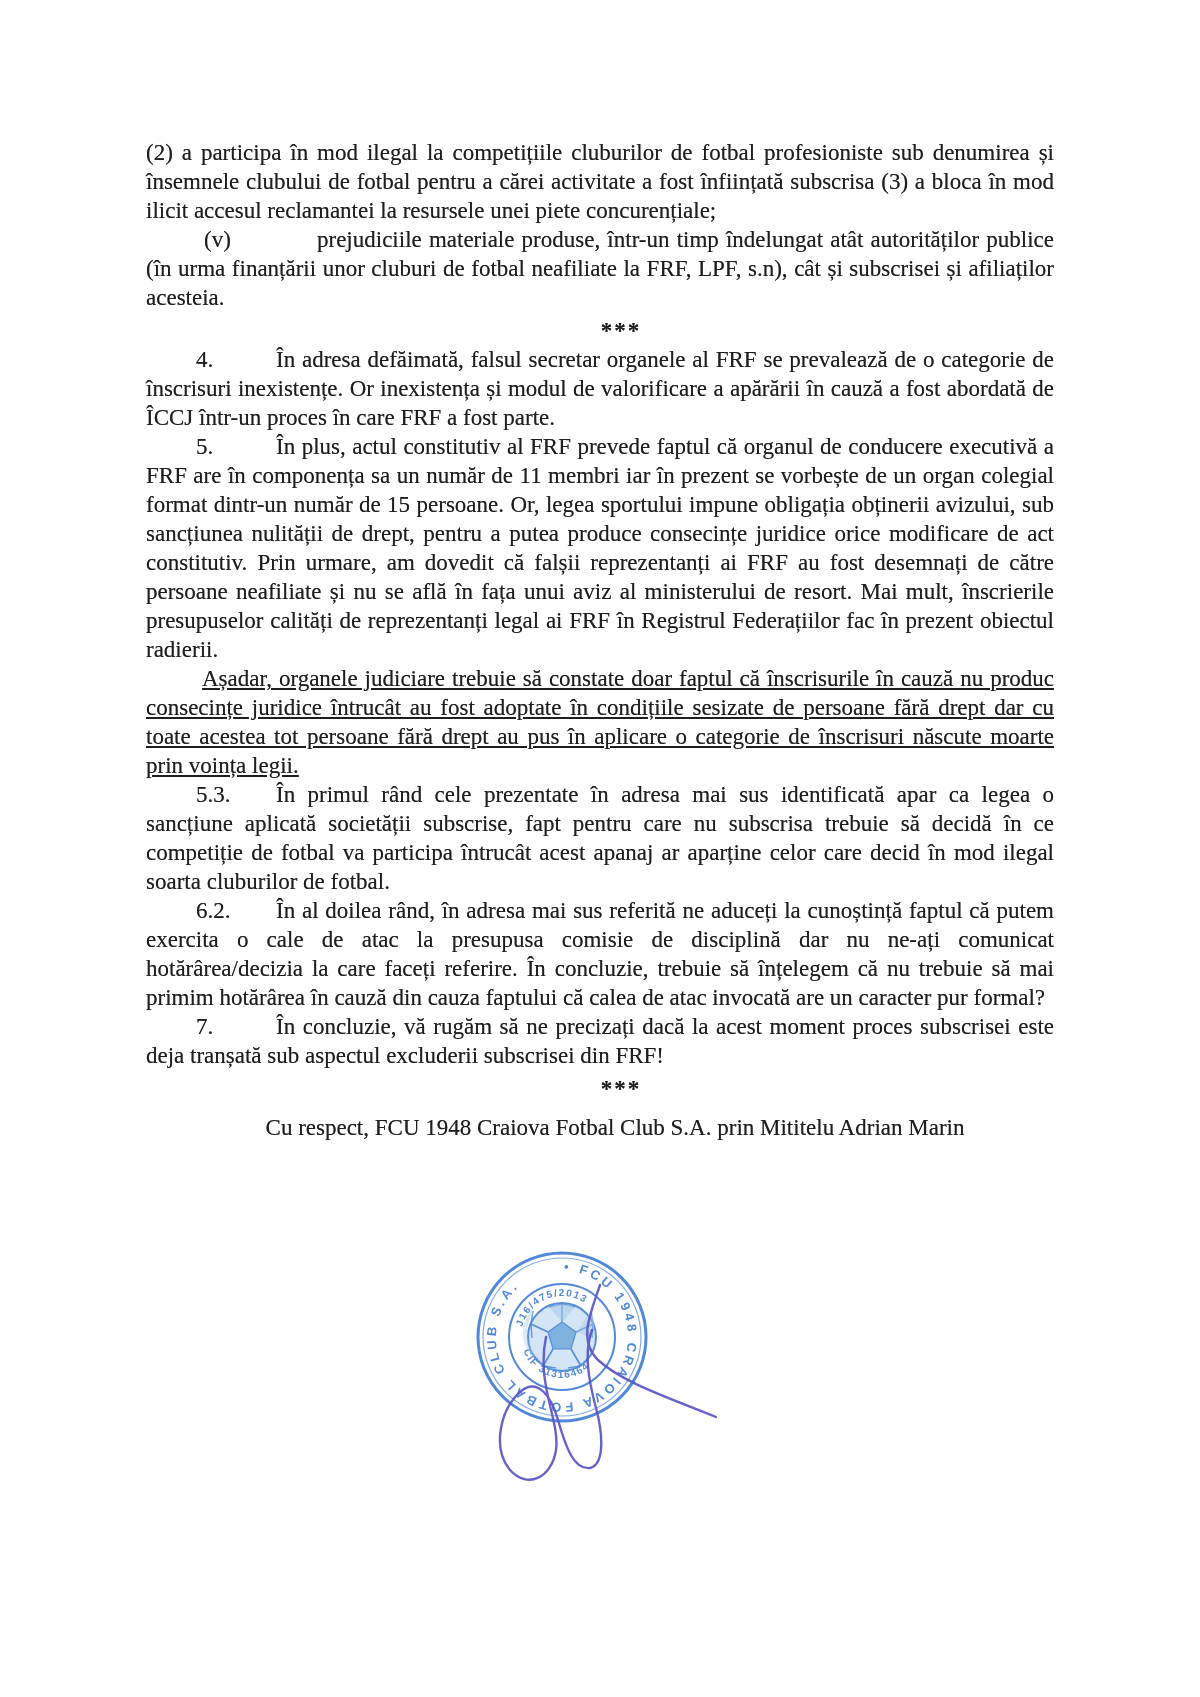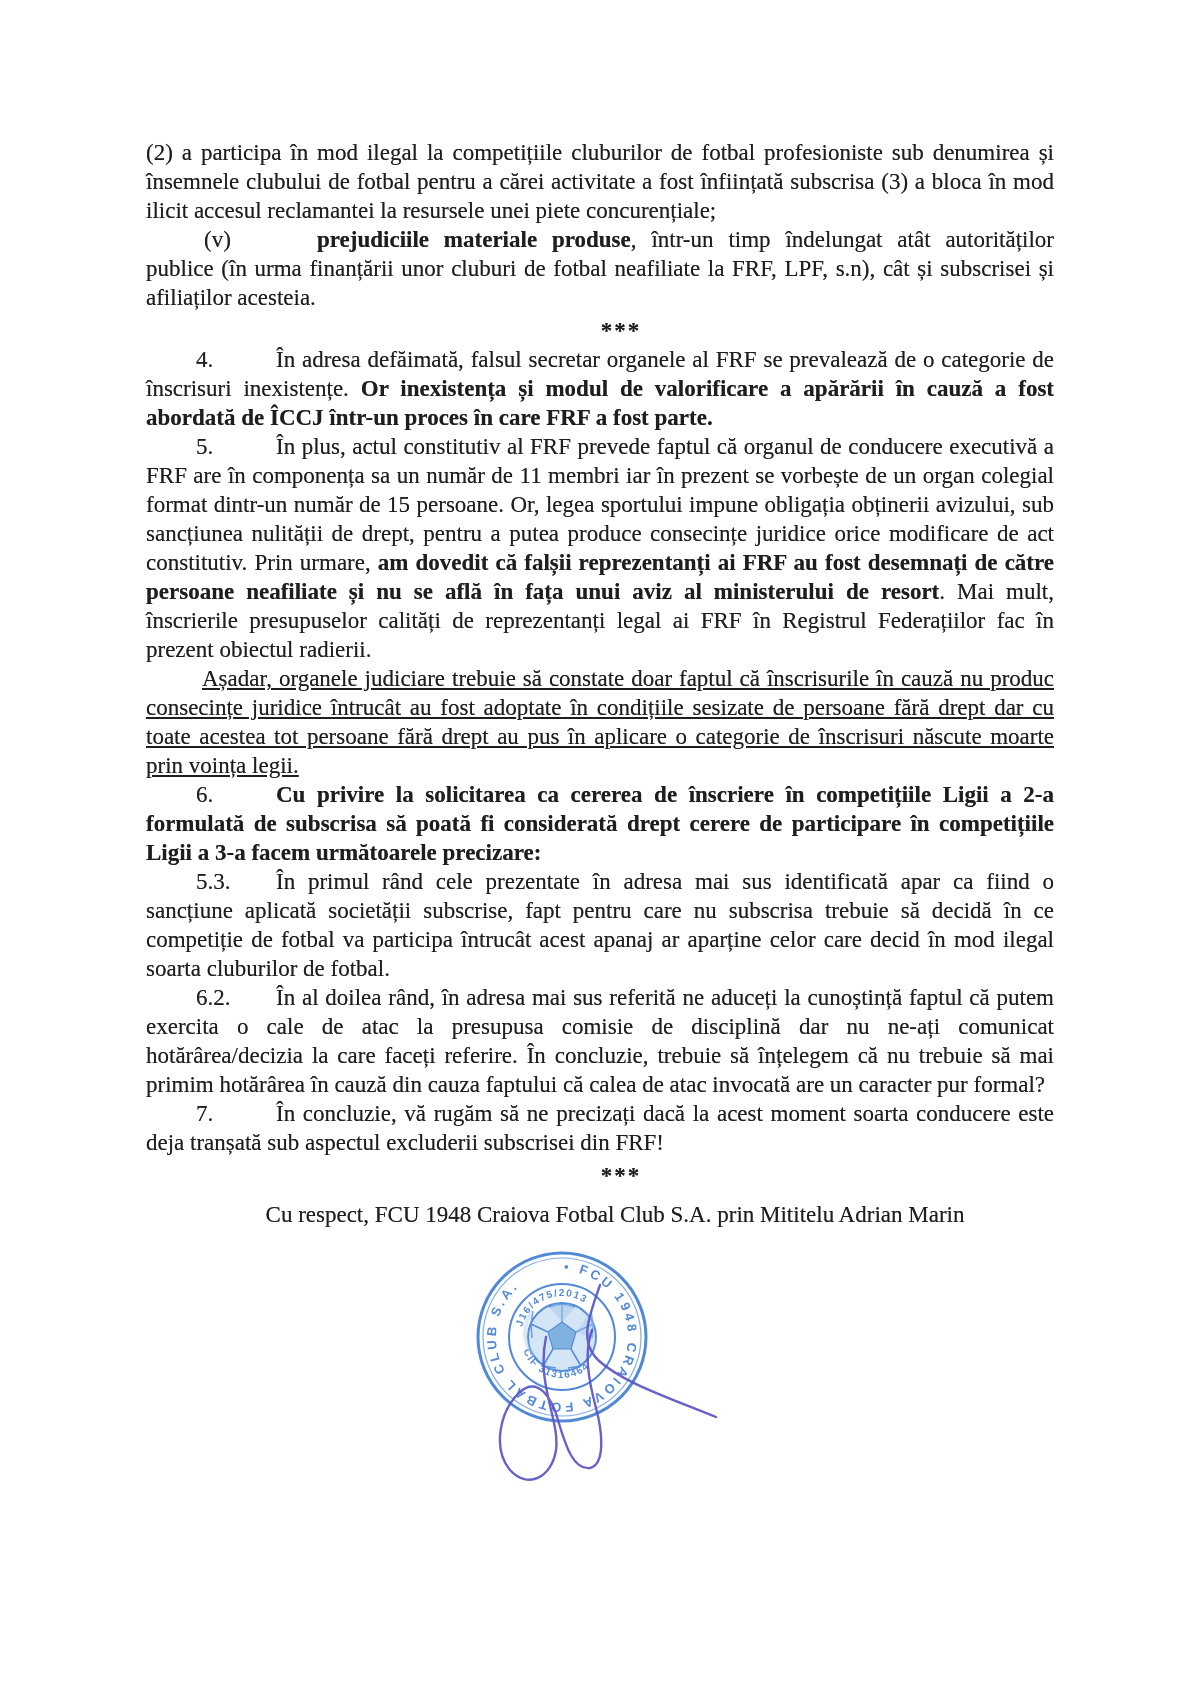--- a/index.html
+++ b/index.html
@@ -13,21 +13,21 @@
   .doc{
     position:absolute;
     left:146px;top:138px;width:908px;
     color:#1e1e1e;
     font-size:23px;
     line-height:29px;
     text-align:justify;
     text-shadow:0 0 0.4px rgba(30,30,30,.6);
   }
   .doc p{margin:0;padding:0;}
-  .b{font-weight:bold;margin-top:28px;}
+  .b{font-weight:normal;margin-top:28px;}
   .marker{display:inline-block;vertical-align:baseline;}
   .mk-num{margin-left:50px;width:80px;}
   .mk-v{margin-left:58px;width:113px;}
   .indent{text-indent:56px;text-decoration:underline;}
   .sep{
     text-align:center;
     padding-left:42px;
     font-weight:bold;
     letter-spacing:2px;
     line-height:29px;
@@ -61,24 +61,23 @@
 </head>
 <body>
 
 <div class="doc" id="doc">
     <p><span>(2) a participa în mod ilegal la competițiile cluburilor de fotbal profesioniste sub denumirea și însemnele clubului de fotbal pentru a cărei activitate a fost înființată subscrisa (3) a bloca în mod ilicit accesul reclamantei la resursele unei piete concurențiale;</span></p>
     <p><span class="marker mk-v">(v)</span><span class="b">prejudiciile materiale produse</span><span>, într-un timp îndelungat atât autorităților publice (în urma finanțării unor cluburi de fotbal neafiliate la FRF, LPF, s.n), cât și subscrisei și afiliaților acesteia.</span></p>
     <div class="sep">***</div>
     <p><span class="marker mk-num">4.</span><span>În adresa defăimată, falsul secretar organele al FRF se prevalează de o categorie de înscrisuri inexistențe. </span><span class="b">Or inexistența și modul de valorificare a apărării în cauză a fost abordată de ÎCCJ într-un proces în care FRF a fost parte.</span></p>
     <p><span class="marker mk-num">5.</span><span>În plus,  actul constitutiv al FRF prevede faptul că organul de conducere executivă a FRF are în componența sa un număr de 11 membri iar în prezent se vorbește de un organ colegial format dintr-un număr de 15 persoane. Or, legea sportului impune obligația obținerii avizului,  sub sancțiunea nulității de drept, pentru a putea produce consecințe juridice orice modificare de act constitutiv. Prin urmare, </span><span class="b">am dovedit că falșii reprezentanți ai FRF au fost desemnați de către persoane neafiliate și nu se află în fața unui aviz al ministerului de resort</span><span>. Mai mult, înscrierile presupuselor calități de reprezentanți legal ai FRF în Registrul Federațiilor fac în prezent obiectul radierii.</span></p>
     <p class="indent"><span>Așadar, organele judiciare trebuie să constate doar faptul că înscrisurile în cauză nu produc consecințe juridice întrucât au fost adoptate în condițiile sesizate de persoane fără drept dar cu toate acestea tot persoane fără drept au pus în aplicare o categorie de înscrisuri născute moarte prin voința legii.</span></p>
-    <p><span class="marker mk-num">6.</span><span class="b">Cu privire la solicitarea ca cererea de înscriere în competițiile Ligii  a 2-a formulată de subscrisa să poată fi considerată drept cerere de participare în competițiile Ligii a 3-a facem următoarele precizare:</span></p>
-    <p><span class="marker mk-num">5.3.</span><span>În primul rând cele prezentate în adresa mai sus identificată apar ca fiind o sancțiune aplicată societății subscrise, fapt pentru care nu subscrisa trebuie să decidă în ce competiție de fotbal va participa întrucât acest apanaj ar aparține celor care decid în mod ilegal soarta cluburilor de fotbal.</span></p>
+    <p><span class="marker mk-num">5.3.</span><span>În primul rând cele prezentate în adresa mai sus identificată apar ca legea o sancțiune aplicată societății subscrise, fapt pentru care nu subscrisa trebuie să decidă în ce competiție de fotbal va participa întrucât acest apanaj ar aparține celor care decid în mod ilegal soarta cluburilor de fotbal.</span></p>
     <p><span class="marker mk-num">6.2.</span><span>În al doilea rând, în adresa mai sus referită ne aduceți la cunoștință faptul că putem exercita o cale de atac la presupusa comisie de disciplină dar nu ne-ați comunicat hotărârea/decizia la care faceți referire. În concluzie, trebuie să înțelegem că nu trebuie să mai primim hotărârea în cauză din cauza faptului că calea de atac invocată are un caracter pur formal?</span></p>
-    <p><span class="marker mk-num">7.</span><span>În concluzie, vă rugăm să ne precizați dacă la acest moment soarta conducere este deja tranșată sub aspectul excluderii subscrisei din FRF!</span></p>
+    <p><span class="marker mk-num">7.</span><span>În concluzie, vă rugăm să ne precizați dacă la acest moment proces subscrisei este deja tranșată sub aspectul excluderii subscrisei din FRF!</span></p>
     <div class="sep">***</div>
     <p class="closing"><span>Cu respect, FCU 1948 Craiova Fotbal Club S.A. prin  Mititelu Adrian Marin</span></p>
   </div>
 
 <svg class="stamp-overlay" viewBox="0 0 380 300" xmlns="http://www.w3.org/2000/svg">
   <g opacity="0.88">
     <circle cx="142" cy="127" r="84" fill="none" stroke="#3a79d2" stroke-width="3"></circle>
     <circle cx="142" cy="127" r="79" fill="none" stroke="#3a79d2" stroke-width="1.2" opacity="0.7"></circle>
     <circle cx="142" cy="127" r="53" fill="none" stroke="#3a79d2" stroke-width="2"></circle>
     <defs>

